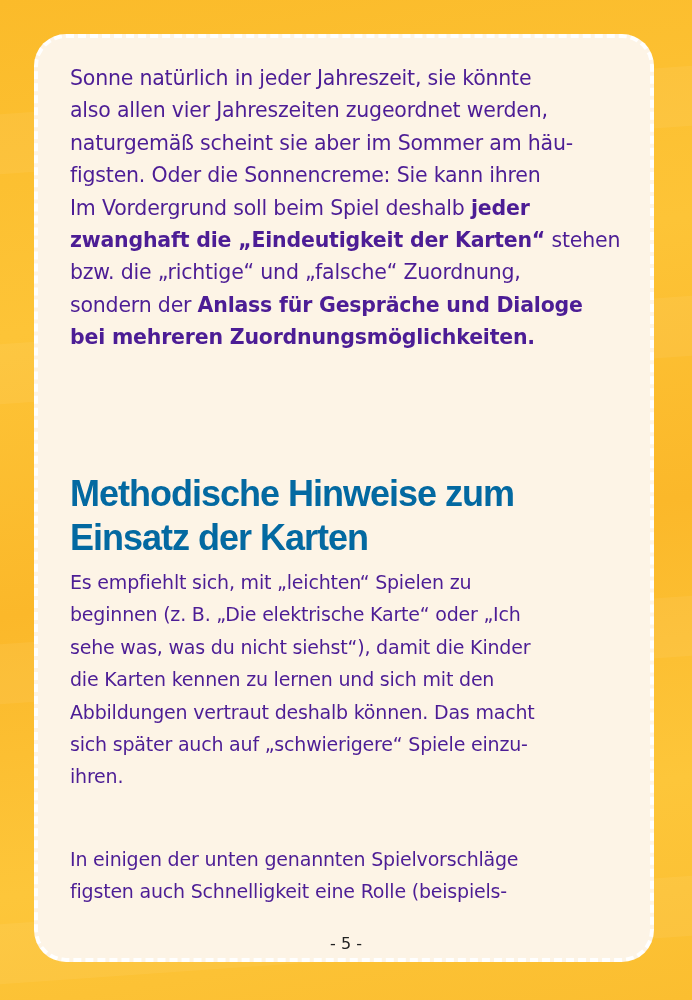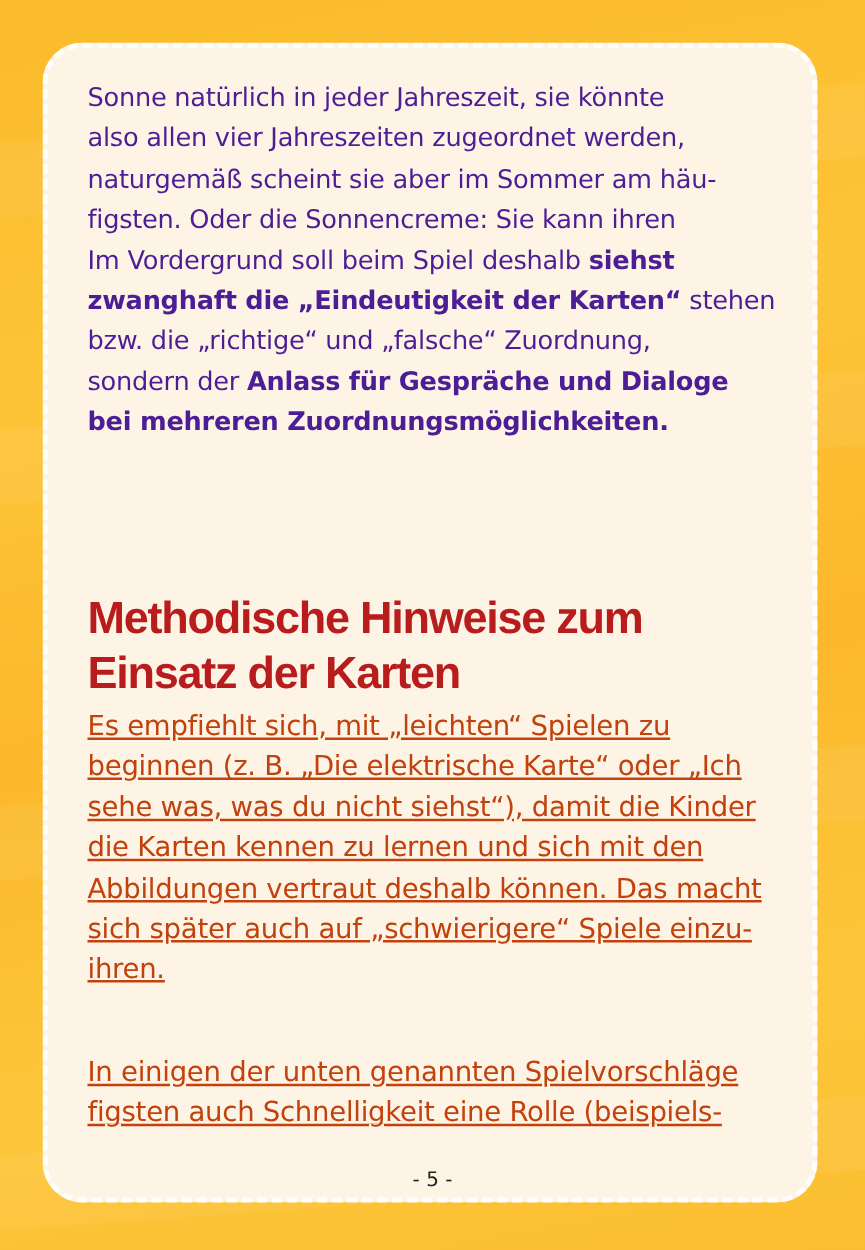--- a/index.html
+++ b/index.html
@@ -20,53 +20,53 @@
   .content {
     position: absolute; left: 70px; top: 62px; width: 560px;
     color: #4c1d95;
     font-family: "DejaVu Sans", sans-serif;
     font-size: 20.5px; line-height: 32.4px;
     letter-spacing: -0.2px;
   }
   p { margin: 0; }
   b { font-weight: bold; }
   .heading {
-    color: #b91c1c;
+    color: #0369a1;
     font-family: "Liberation Sans", sans-serif;
     font-weight: bold;
     font-size: 36px; line-height: 44px;
     letter-spacing: -1px;
     margin: 0;
   }
   .p1 { }
   .h { position: absolute; left: 70px; top: 472px; }
   .p2 { position: absolute; left: 70px; top: 566px; width: 560px; }
   .p3 { position: absolute; left: 70px; top: 843px; width: 560px; }
   .pagenum {
     position: absolute; left: 0; width: 692px; top: 934px; text-align: center;
     font-family: "DejaVu Sans", sans-serif; font-size: 16px; color: #222;
   }
-  .txt { color: #c2410c; font-family: "DejaVu Sans", sans-serif; font-size: 22px; line-height: 32.4px; letter-spacing: -0.2px; text-decoration: underline; }
+  .txt { color: #4c1d95; font-family: "DejaVu Sans", sans-serif; font-size: 19px; line-height: 32.4px; letter-spacing: -0.2px; }
 </style>
 </head>
 <body>
 
 <div class="stripe" style="top:90px;"></div>
 <div class="stripe" style="top:320px;"></div>
 <div class="stripe" style="top:620px;"></div>
 <div class="stripe" style="top:900px;"></div>
 
 <div class="card"></div>
 
 <div class="content p1">
   <p>Sonne natürlich in jeder Jahreszeit, sie könnte</p>
   <p>also allen vier Jahreszeiten zugeordnet werden,</p>
   <p>naturgemäß scheint sie aber im Sommer am häu-</p>
   <p>figsten. Oder die Sonnencreme: Sie kann ihren</p>
-  <p><span>Im Vordergrund soll beim Spiel deshalb </span><b>siehst</b></p>
+  <p><span>Im Vordergrund soll beim Spiel deshalb </span><b>jeder</b></p>
   <p><b>zwanghaft die „Eindeutigkeit der Karten“</b><span> stehen</span></p>
   <p>bzw. die „richtige“ und „falsche“ Zuordnung,</p>
   <p><span>sondern der </span><b>Anlass für Gespräche und Dialoge</b></p>
   <p><b>bei mehreren Zuordnungsmöglichkeiten.</b></p>
 </div>
 
 <div class="h">
   <p class="heading">Methodische Hinweise zum</p>
   <p class="heading">Einsatz der Karten</p>
 </div>

